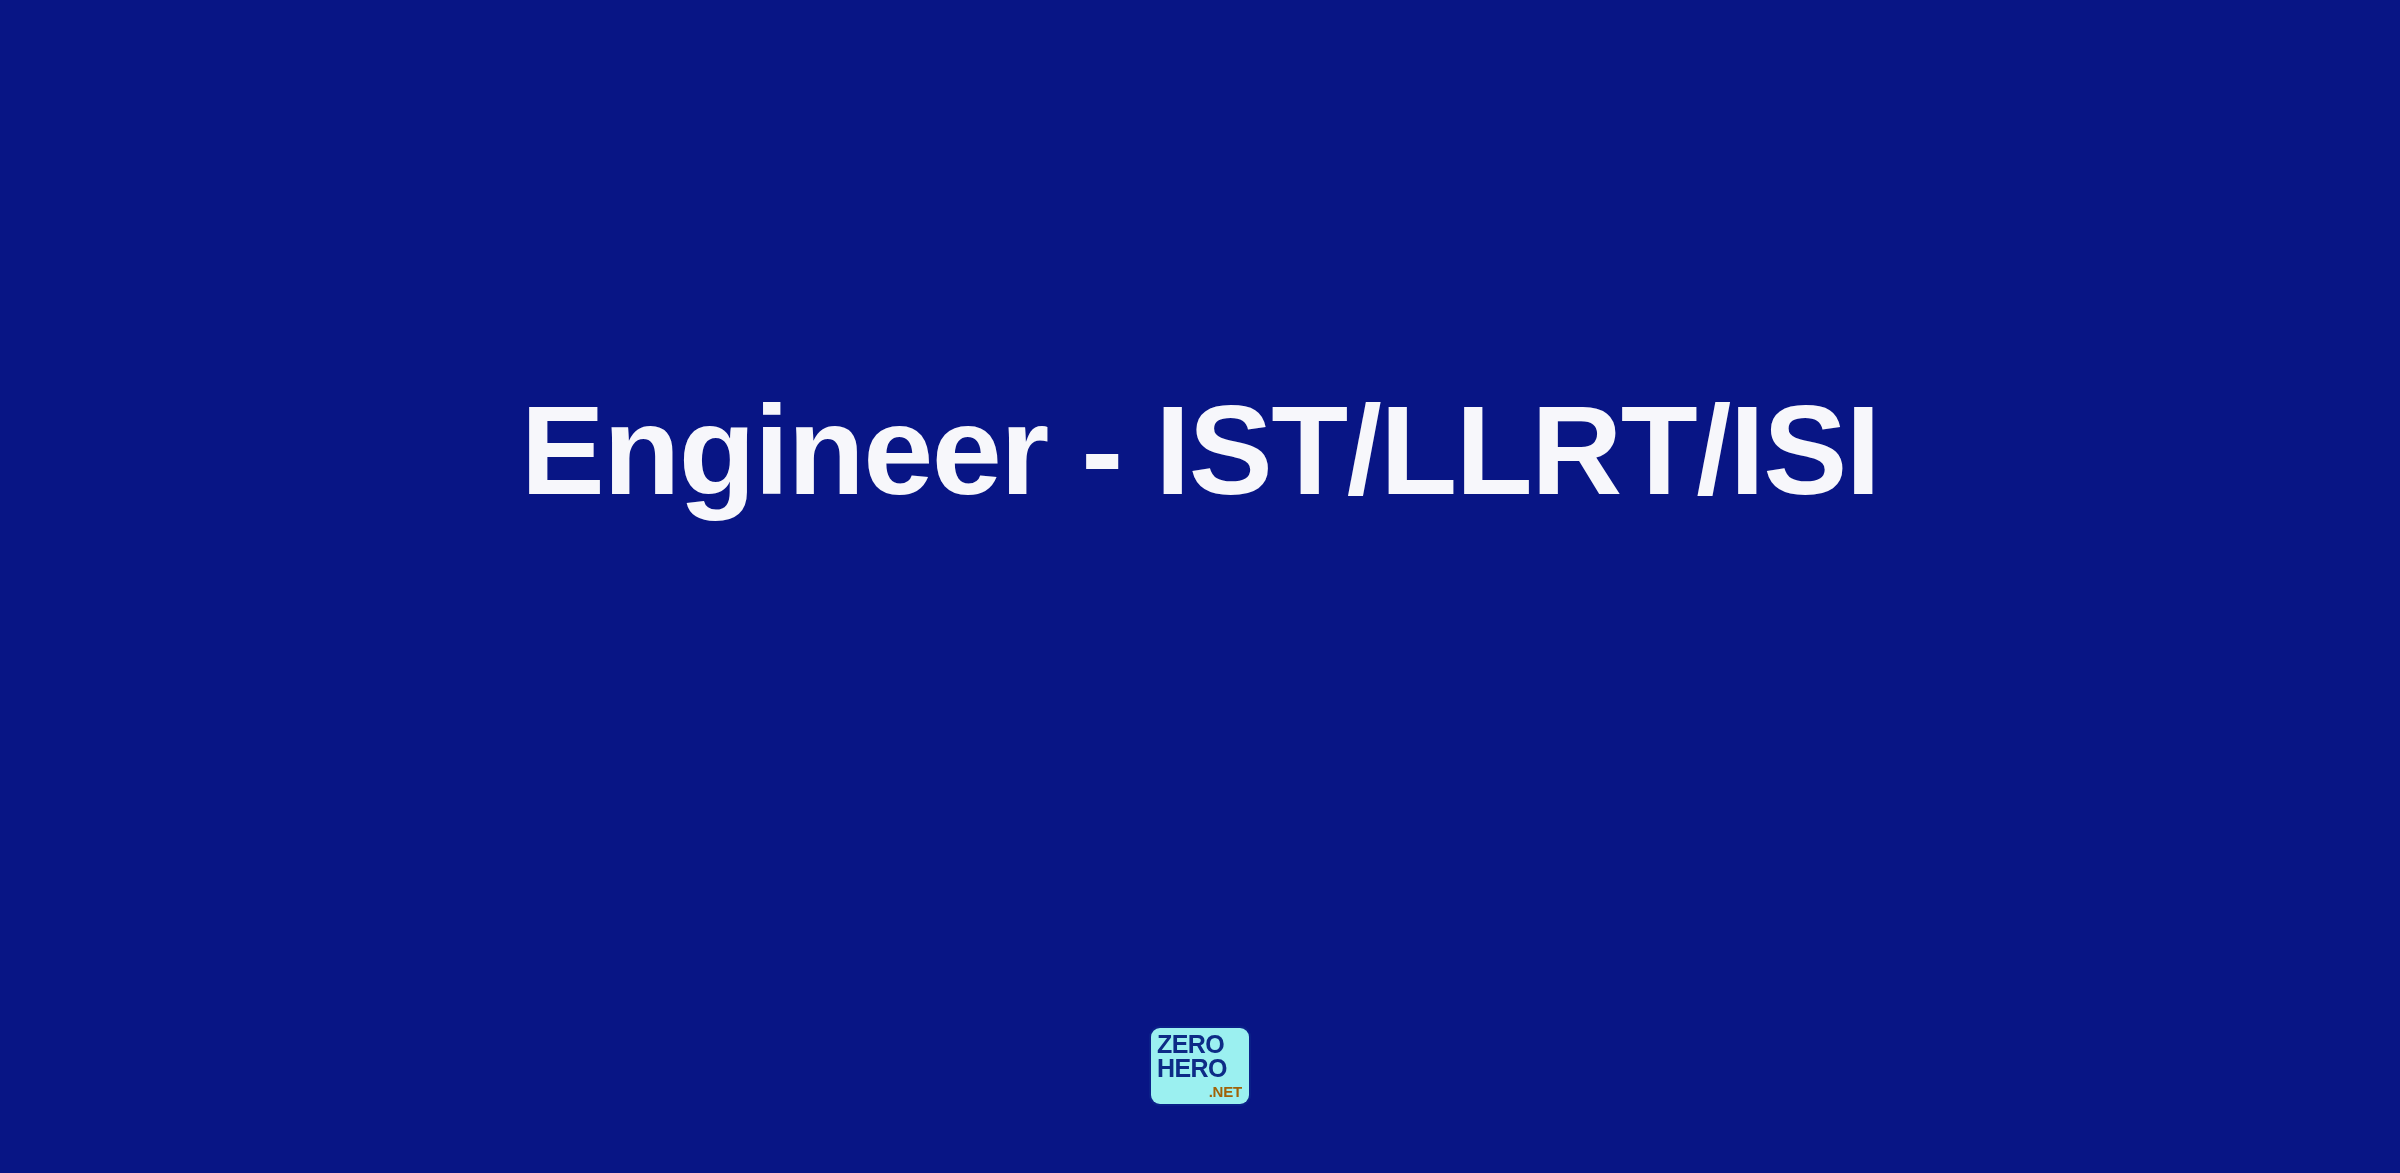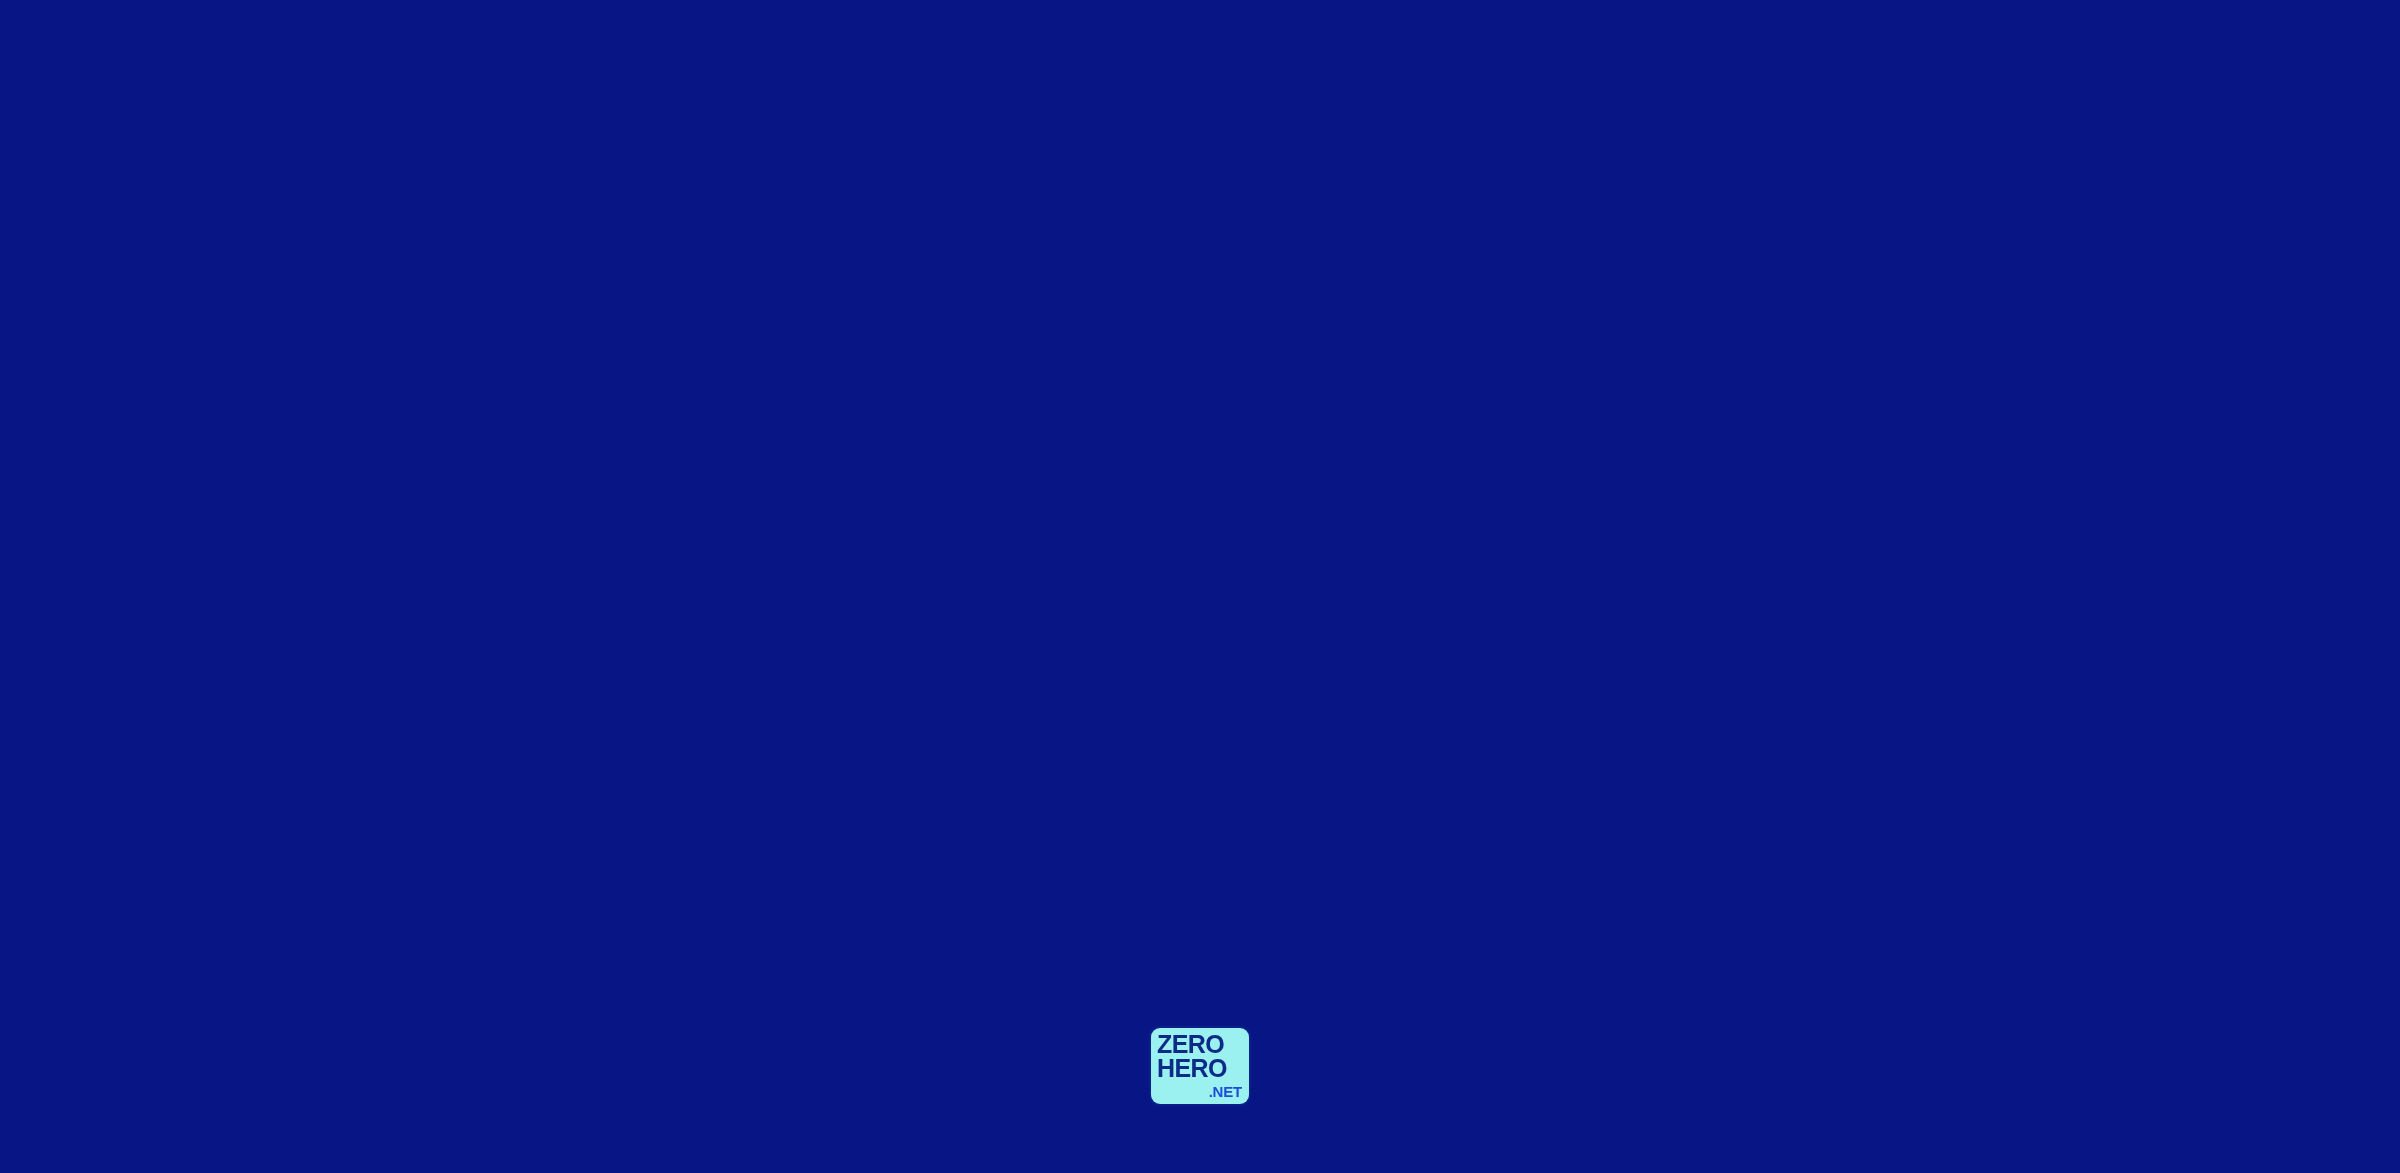--- a/index.html
+++ b/index.html
@@ -95,32 +95,33 @@
     color:#0D2B86;
     text-align:left;
   }
 
   .logo-tld {
     font-family:"Liberation Sans", sans-serif;
     font-weight:bold;
     font-size:15px;
     line-height:1;
     letter-spacing:-0.2px;
-    color:#1d4ed8;
+    color:#a16207;
     text-align:right;
     margin-top:4px;
     padding-right:2px;
   }
 </style>
 </head>
 <body>
 
 <div class="slide">
 
   <div class="title-block">
+    <h1 class="slide-title">Engineer - IST/LLRT/ISI</h1>
   </div>
 
   <div class="logo-wrap">
     <div class="logo-badge">
       <div class="logo-line">ZERO</div>
       <div class="logo-line">HERO</div>
       <div class="logo-tld">.NET</div>
     </div>
   </div>
 

